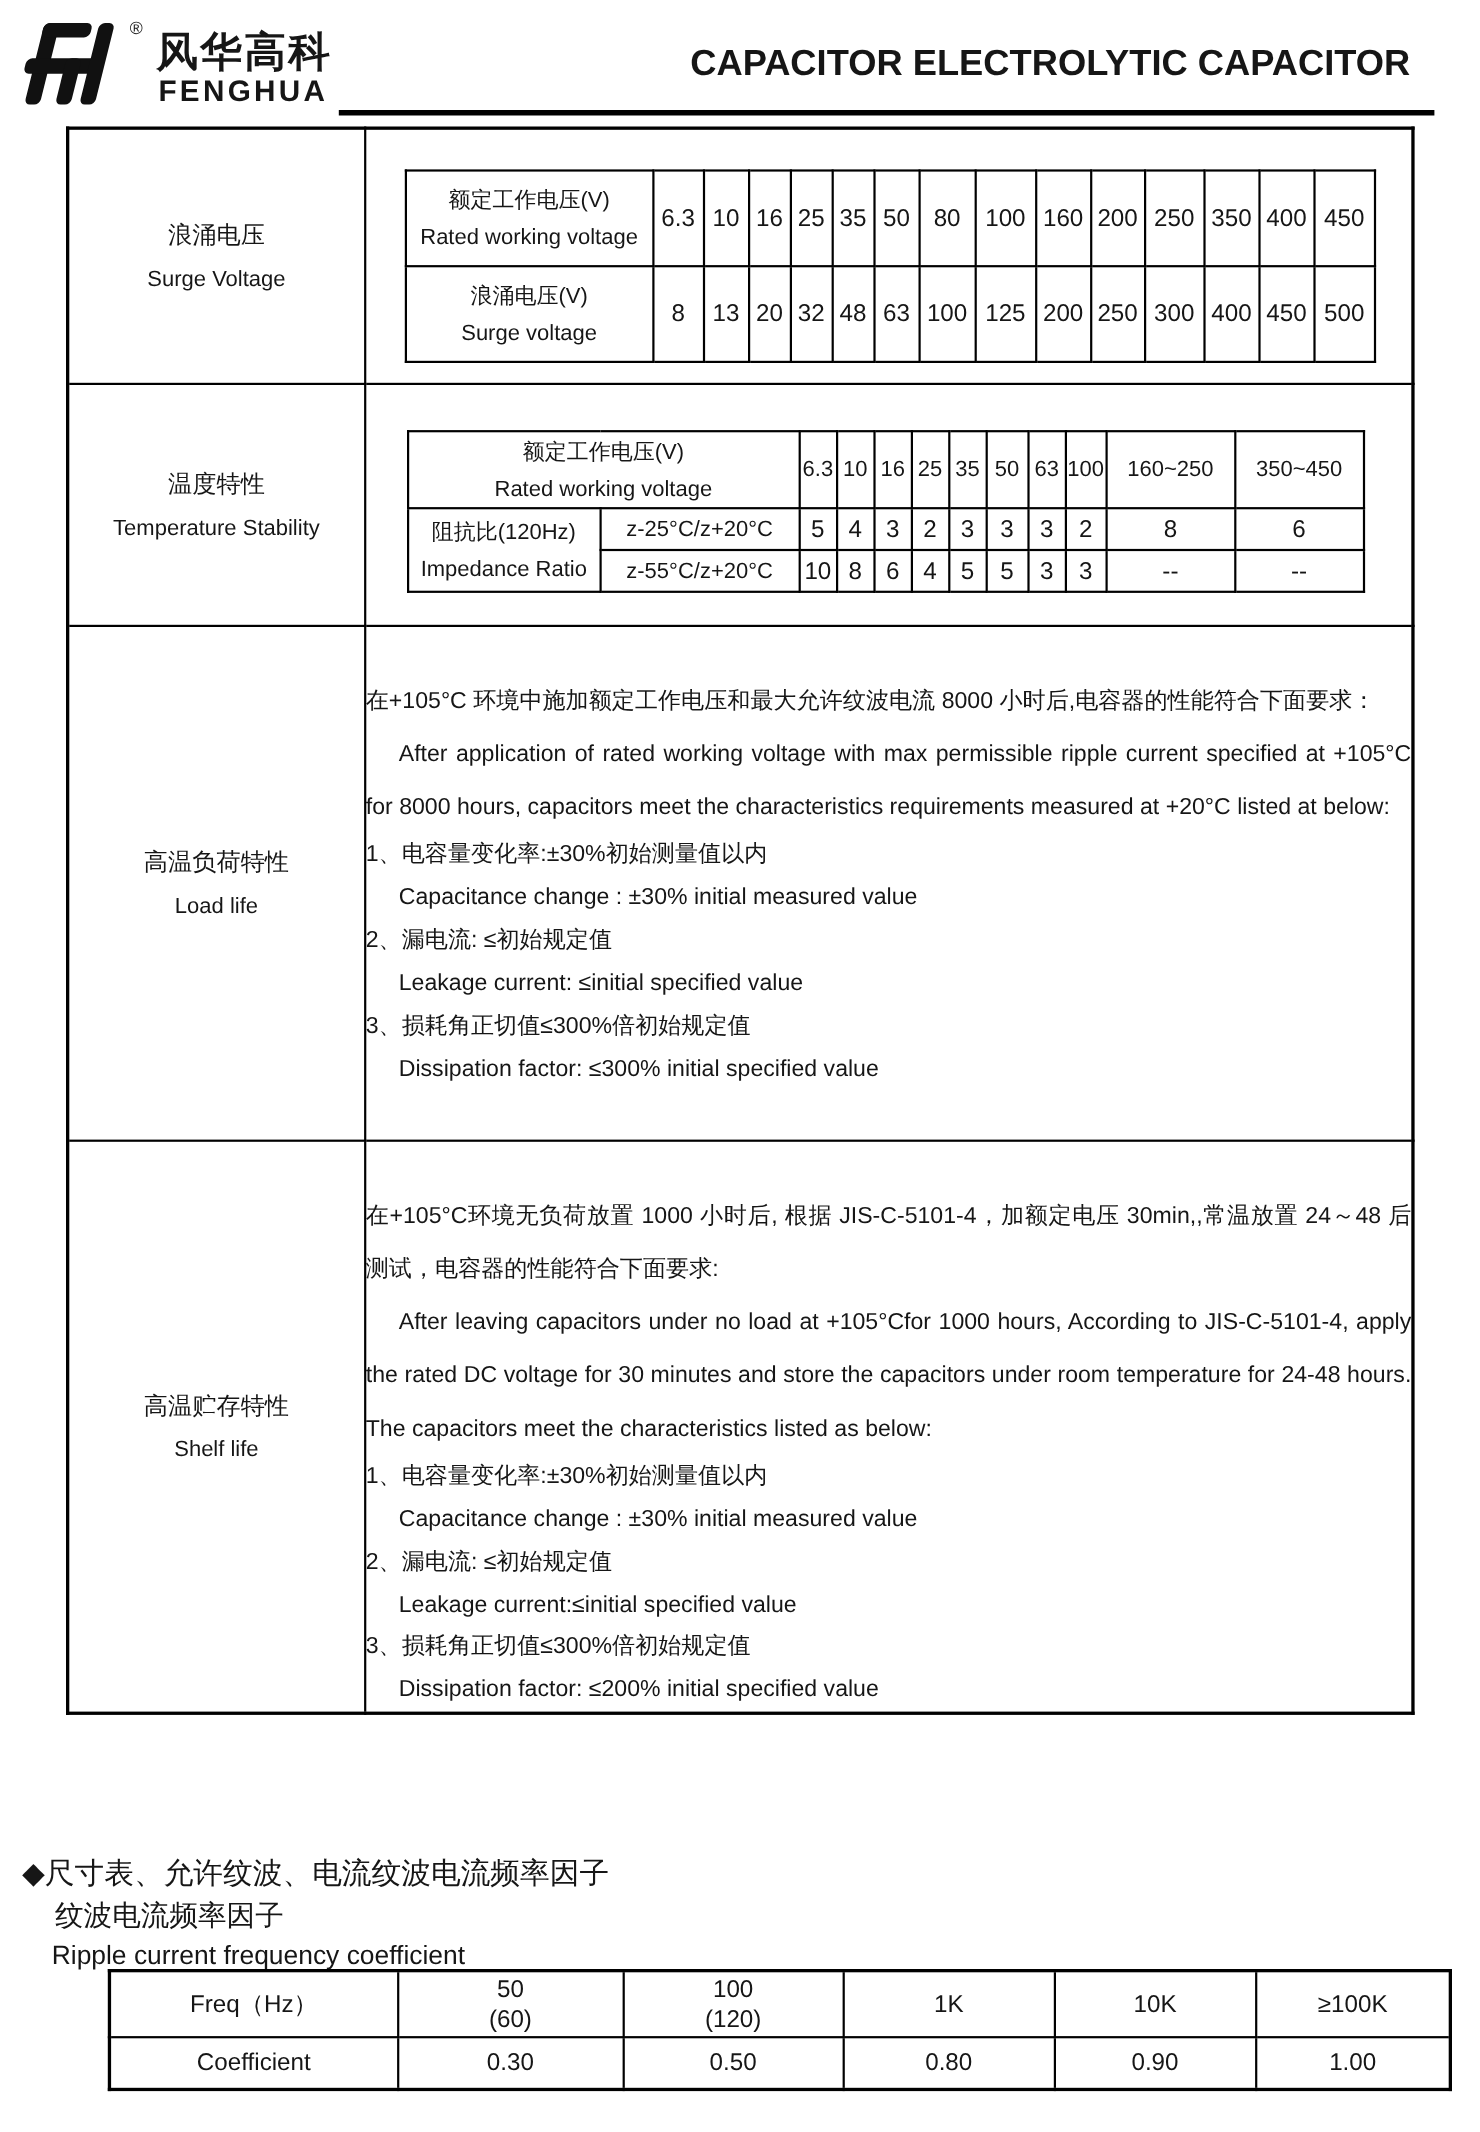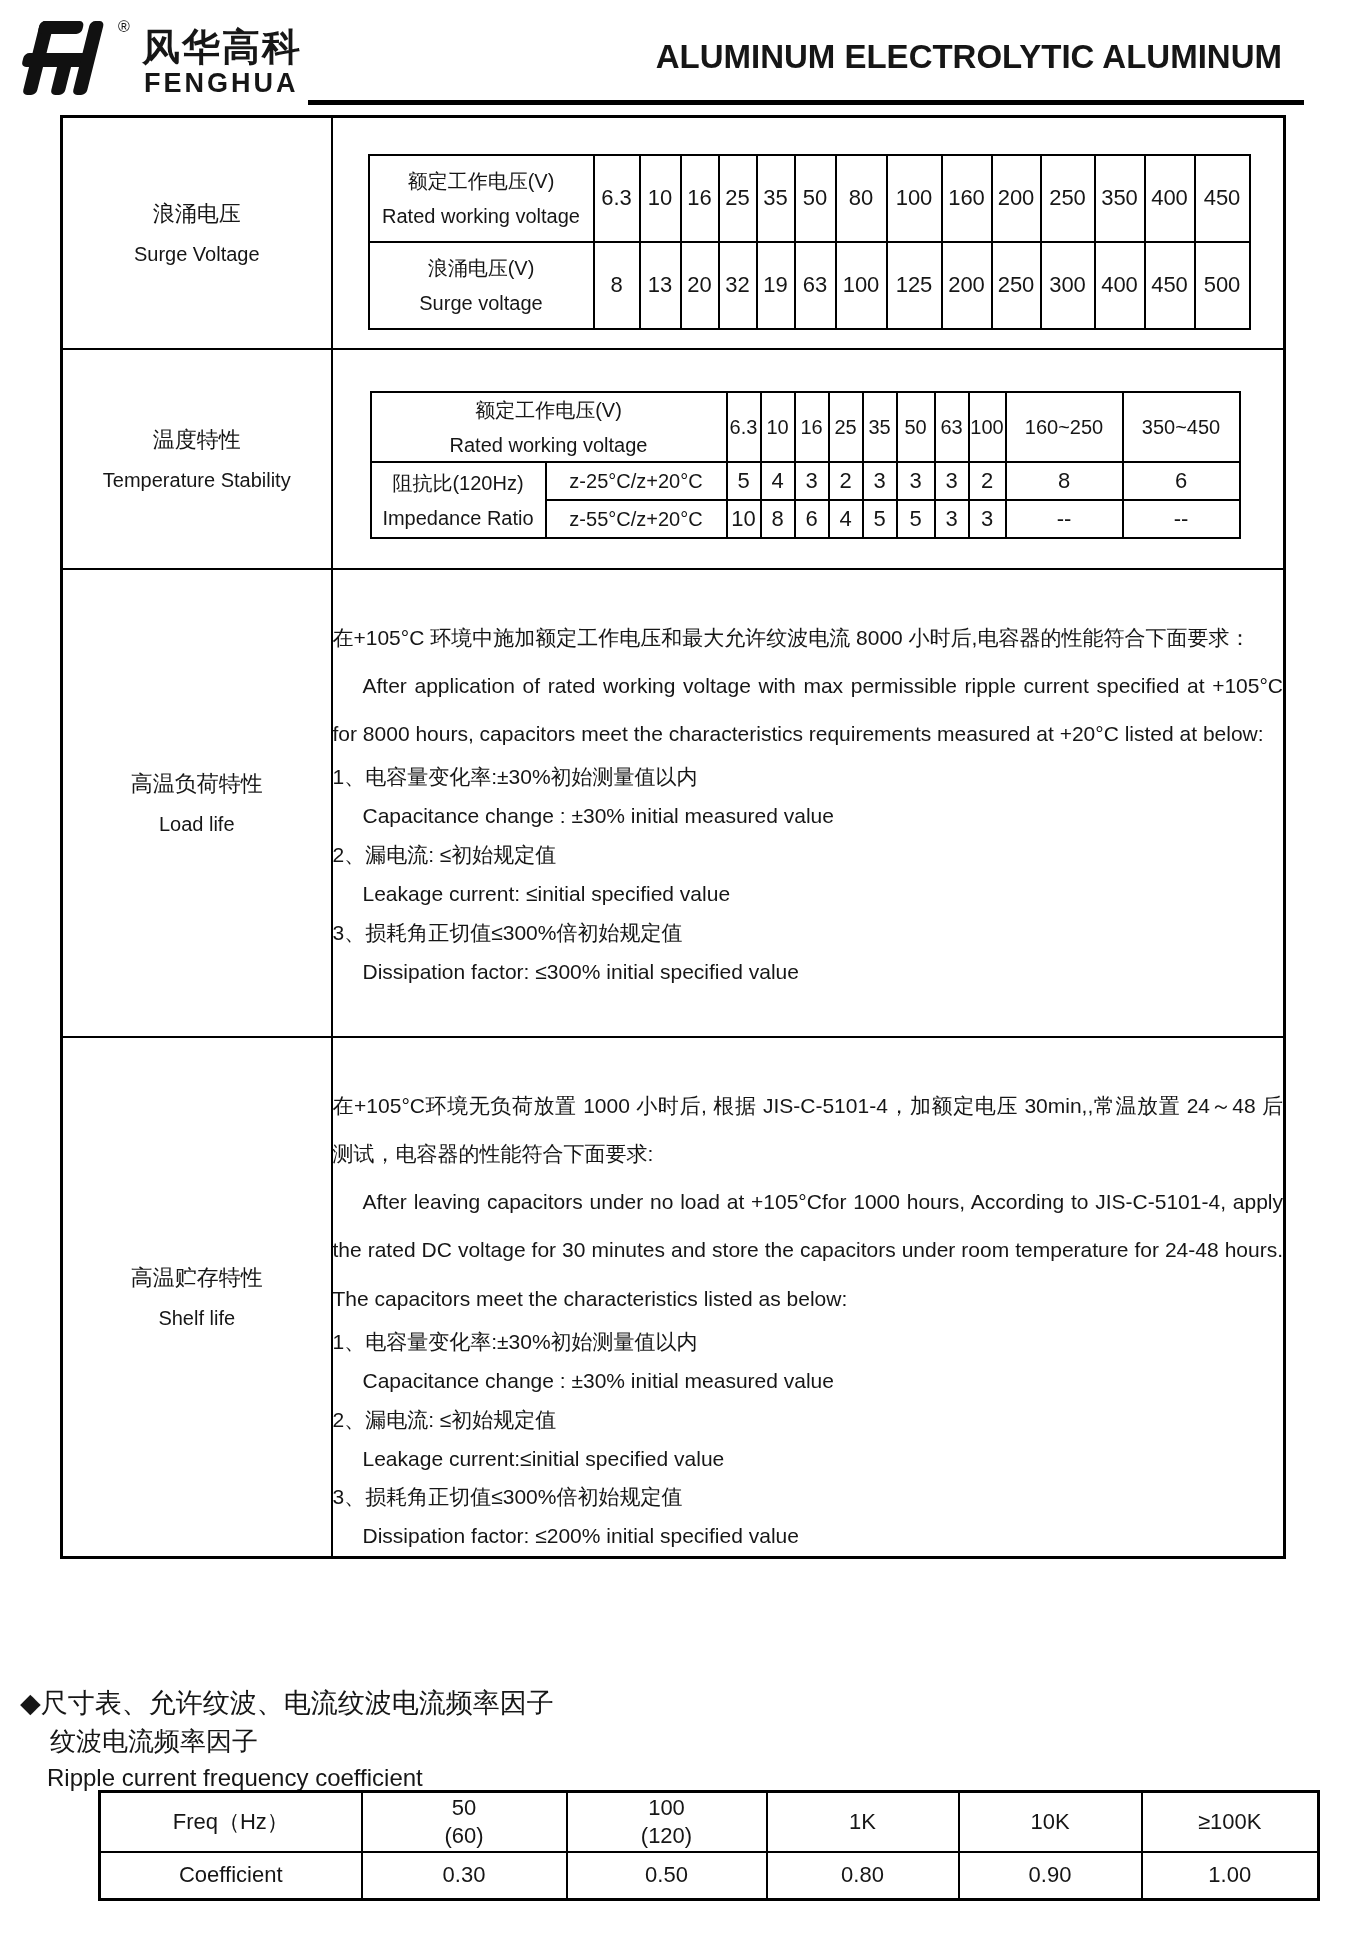--- a/index.html
+++ b/index.html
@@ -69,21 +69,21 @@
         <rect x="2" y="2" width="44" height="13" rx="5"></rect>
         <rect x="-6" y="34" width="70" height="14" rx="5"></rect>
         <rect x="30" y="34" width="14" height="42" rx="5"></rect>
         <rect x="52" y="2" width="14" height="74" rx="5"></rect>
       </g>
     </svg>
   </div>
   <span class="logo-reg">®</span>
   <div class="logo-cn">风华高科</div>
   <div class="logo-en">FENGHUA</div>
-  <h1 class="page-title">ALUMINUM ELECTROLYTIC ALUMINUM</h1>
+  <h1 class="page-title">CAPACITOR ELECTROLYTIC CAPACITOR</h1>
   <div class="header-rule"></div>
 
   <div class="spec-wrap">
     <table class="spec">
       <colgroup>
           <col style="width:270px">
           <col style="width:953px">
         </colgroup>
       <tbody>
 
@@ -134,21 +134,21 @@
                 </tr>
                 <tr style="height:87px">
                   <td class="hdr">
                     <div>浪涌电压(V)</div>
                     <div class="sub">Surge voltage</div>
                   </td>
                   <td>8</td>
                   <td>13</td>
                   <td>20</td>
                   <td>32</td>
-                  <td>19</td>
+                  <td>48</td>
                   <td>63</td>
                   <td>100</td>
                   <td>125</td>
                   <td>200</td>
                   <td>250</td>
                   <td>300</td>
                   <td>400</td>
                   <td>450</td>
                   <td>500</td>
                 </tr>

